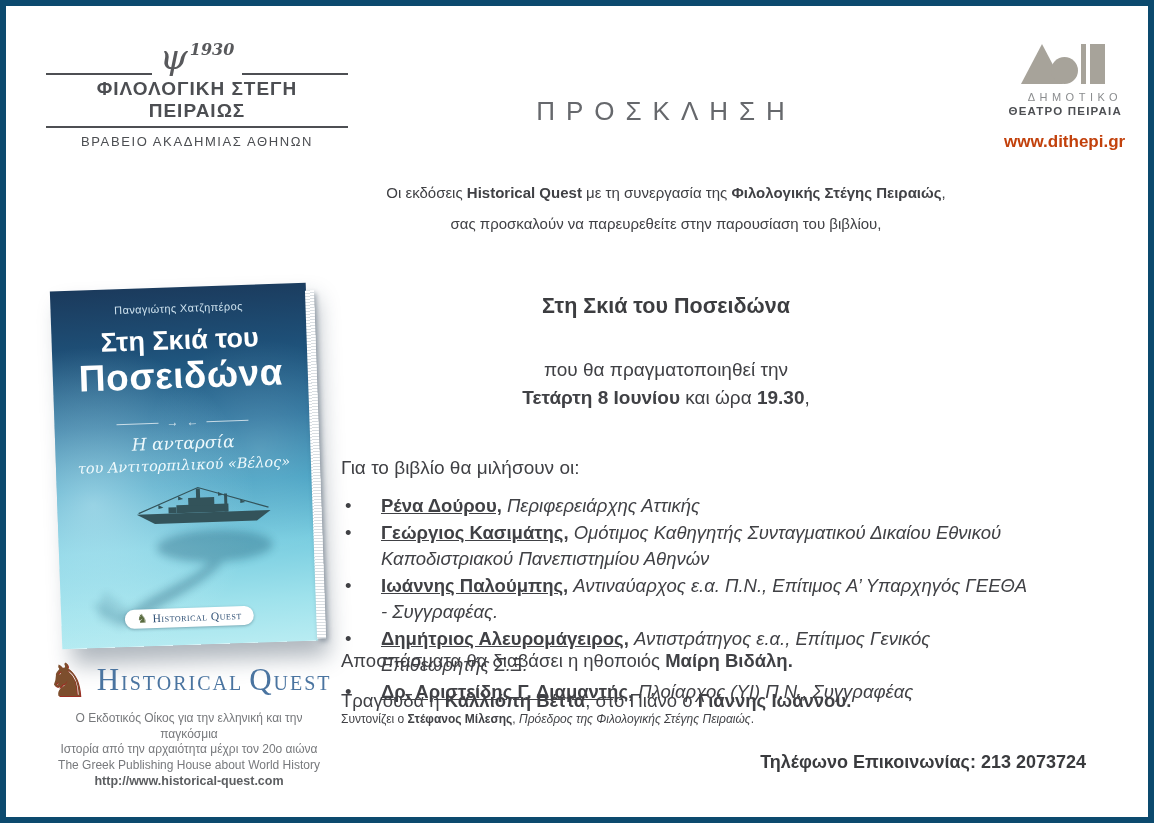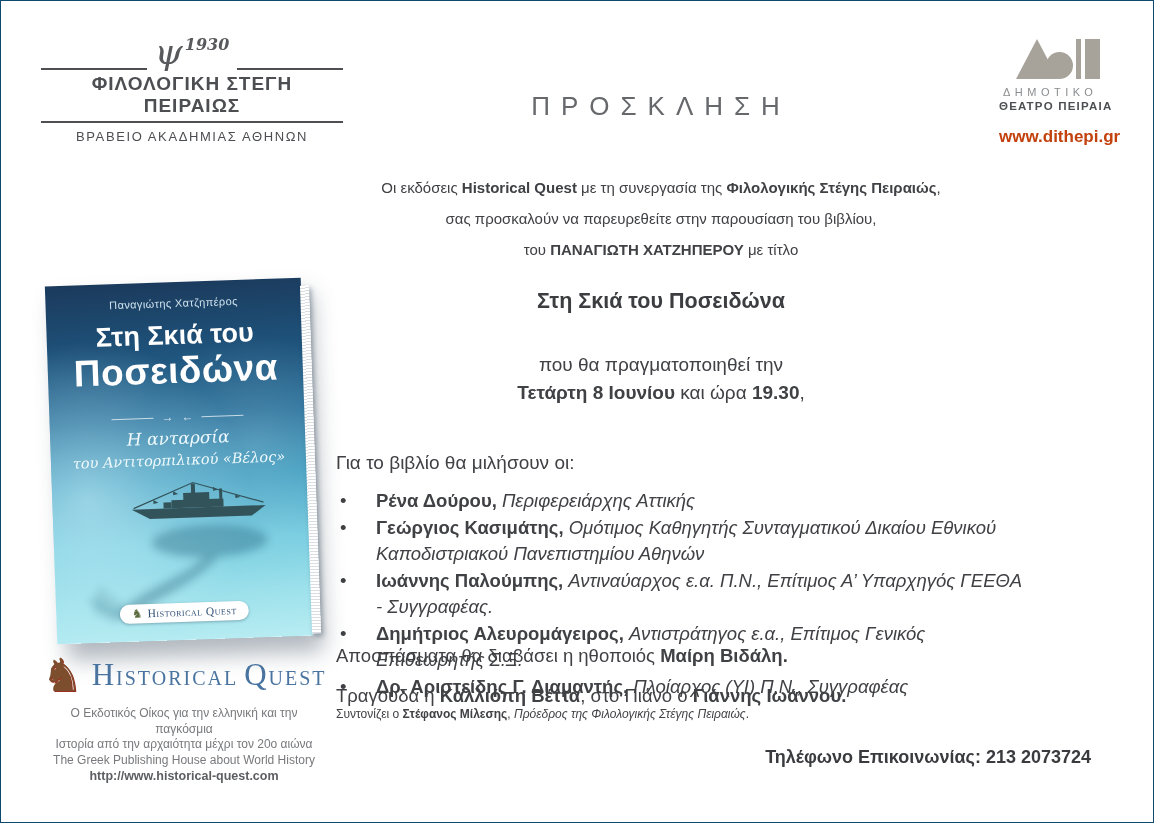--- a/index.html
+++ b/index.html
@@ -1,32 +1,32 @@
 <!DOCTYPE html>
 <html><head>
 <meta charset="utf-8">
 <style>
   * { margin:0; padding:0; box-sizing:border-box; }
   html,body { background:#888; }
   body { font-family:"Liberation Sans", sans-serif; }
   .page { position:relative; width:1154px; height:823px; background:#fff;
-          border:1px solid #0c4a6e; margin:0 auto; overflow:hidden; color:#404145; }
+          border:6px solid #0c4a6e; margin:0 auto; overflow:hidden; color:#404145; }
 
   
   .fsp { position:absolute; left:40px; top:30px; width:302px; text-align:center; }
   .fsp-psi { position:relative; z-index:2; display:inline-block; background:#fff; padding:0 8px;
              margin-bottom:-15px; color:#58595c; }
   .fsp-psi .psi-glyph { font:italic 36px "DejaVu Serif", serif; }
   .fsp-psi .psi-year  { font:italic 700 16px "DejaVu Serif", serif; vertical-align:14px; margin-left:2px; }
   .fsp-title { position:relative; z-index:1; border-top:2px solid #4d4f53; border-bottom:2px solid #4d4f53;
                padding:3px 0 4px; font-weight:700; font-size:19px; letter-spacing:1px; color:#4c4e52; }
   .fsp-sub { margin-top:6px; font-size:13px; letter-spacing:1.6px; color:#4c4e52;text-align:center; }
 
   
-  .dtp { position:absolute; left:998px; top:36px; width:118px; text-align:left; color:#4d4f53; }
+  .dtp { position:absolute; left:998px; top:36px; width:118px; text-align:right; color:#4d4f53; }
   .dtp-shapes { display:flex; justify-content:center; align-items:flex-end; height:42px; margin-bottom:7px; }
   .dtp-tri { width:0; height:0; border-left:21px solid transparent; border-right:21px solid transparent;
              border-bottom:40px solid #a7a39a; }
   .dtp-circ { width:27px; height:27px; border-radius:50%; background:#a7a39a; margin-left:-12px; }
   .dtp-pi { width:24px; height:40px; margin-left:3px;
             background:linear-gradient(90deg,#a7a39a 0 5px,#fff 5px 9px,#a7a39a 9px 100%); }
   .dtp-l1 { font-size:11px; letter-spacing:4.5px; color:#8a8c8e; margin-left:4px; }
   .dtp-l2 { font-size:11.5px; font-weight:700; letter-spacing:1.2px; margin-top:2px; }
   .dtp-web { display:inline-block; font-size:17px; font-weight:700; margin-top:15px; color:#c2410c; text-decoration:none; }
 
@@ -36,21 +36,21 @@
           font-size:26px; line-height:34px; letter-spacing:11px; }
   .head .l2 { letter-spacing:8px; word-spacing:12px; }
   .intro { position:absolute; top:171px; width:100%; text-align:center; font-size:15px; line-height:31px; }
   .booktitle { position:absolute; top:286px; width:100%; text-align:center; font-weight:700;
                font-size:21.5px; line-height:28px; color:#3c3d40; }
   .when { position:absolute; top:350px; width:100%; text-align:center; font-size:19px; line-height:27.5px; }
   .sp-intro { position:absolute; top:451px; left:55px; font-size:19px; }
   .speakers { position:absolute; top:487px; left:55px; right:10px; list-style:none; font-size:18.5px; }
   .speakers li { position:relative; padding-left:40px; line-height:26.5px; }
   .speakers .bullet { position:absolute; left:4px; }
-  .s-name { font-weight:700; }
+  .s-name { font-weight:700;text-decoration:underline; }
   .s-role { font-style:italic; }
   .extra1 { position:absolute; top:644px; left:55px; font-size:18.5px; }
   .extra2 { position:absolute; top:684px; left:55px; font-size:18.5px; }
   .extra3 { position:absolute; top:706px; left:55px; font-size:12px; }
   .b { font-weight:700; } .i { font-style:italic; }
   .phone { position:absolute; top:746px; right:62px; font-size:18px; font-weight:700; color:#3a3b3e; }
 
   
   .book { position:absolute; left:50px; top:281px; width:256px; height:358px;
           transform:rotate(-2deg); }
@@ -115,21 +115,20 @@
   </div>
 
   <div class="content">
     <div class="head">
       <div class="l1">ΠΡΟΣΚΛΗΣΗ</div>
     </div>
 
     <div class="intro">
       <div><span>Οι εκδόσεις </span><span class="b">Historical Quest</span><span> με τη συνεργασία της </span><span class="b">Φιλολογικής Στέγης Πειραιώς</span><span>,</span></div>
       <div><span>σας προσκαλούν να παρευρεθείτε στην παρουσίαση του βιβλίου,</span></div>
-      <div><span>του </span><span class="b">ΠΑΝΑΓΙΩΤΗ ΧΑΤΖΗΠΕΡΟΥ</span><span> με τίτλο</span></div>
     </div>
 
     <div class="booktitle">
       <div>Στη Σκιά του Ποσειδώνα</div>
     </div>
 
     <div class="when">
       <div><span>που θα πραγματοποιηθεί την</span></div>
       <div><span class="b">Τετάρτη 8 Ιουνίου</span><span> και ώρα </span><span class="b">19.30</span><span>,</span></div>
     </div>

